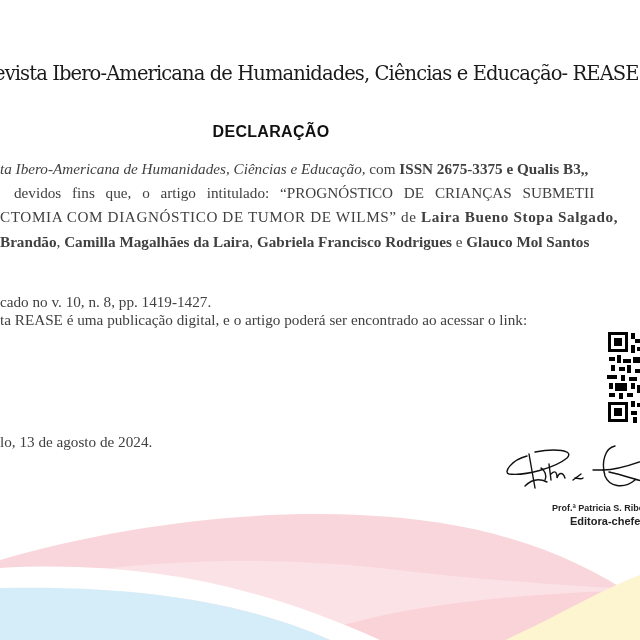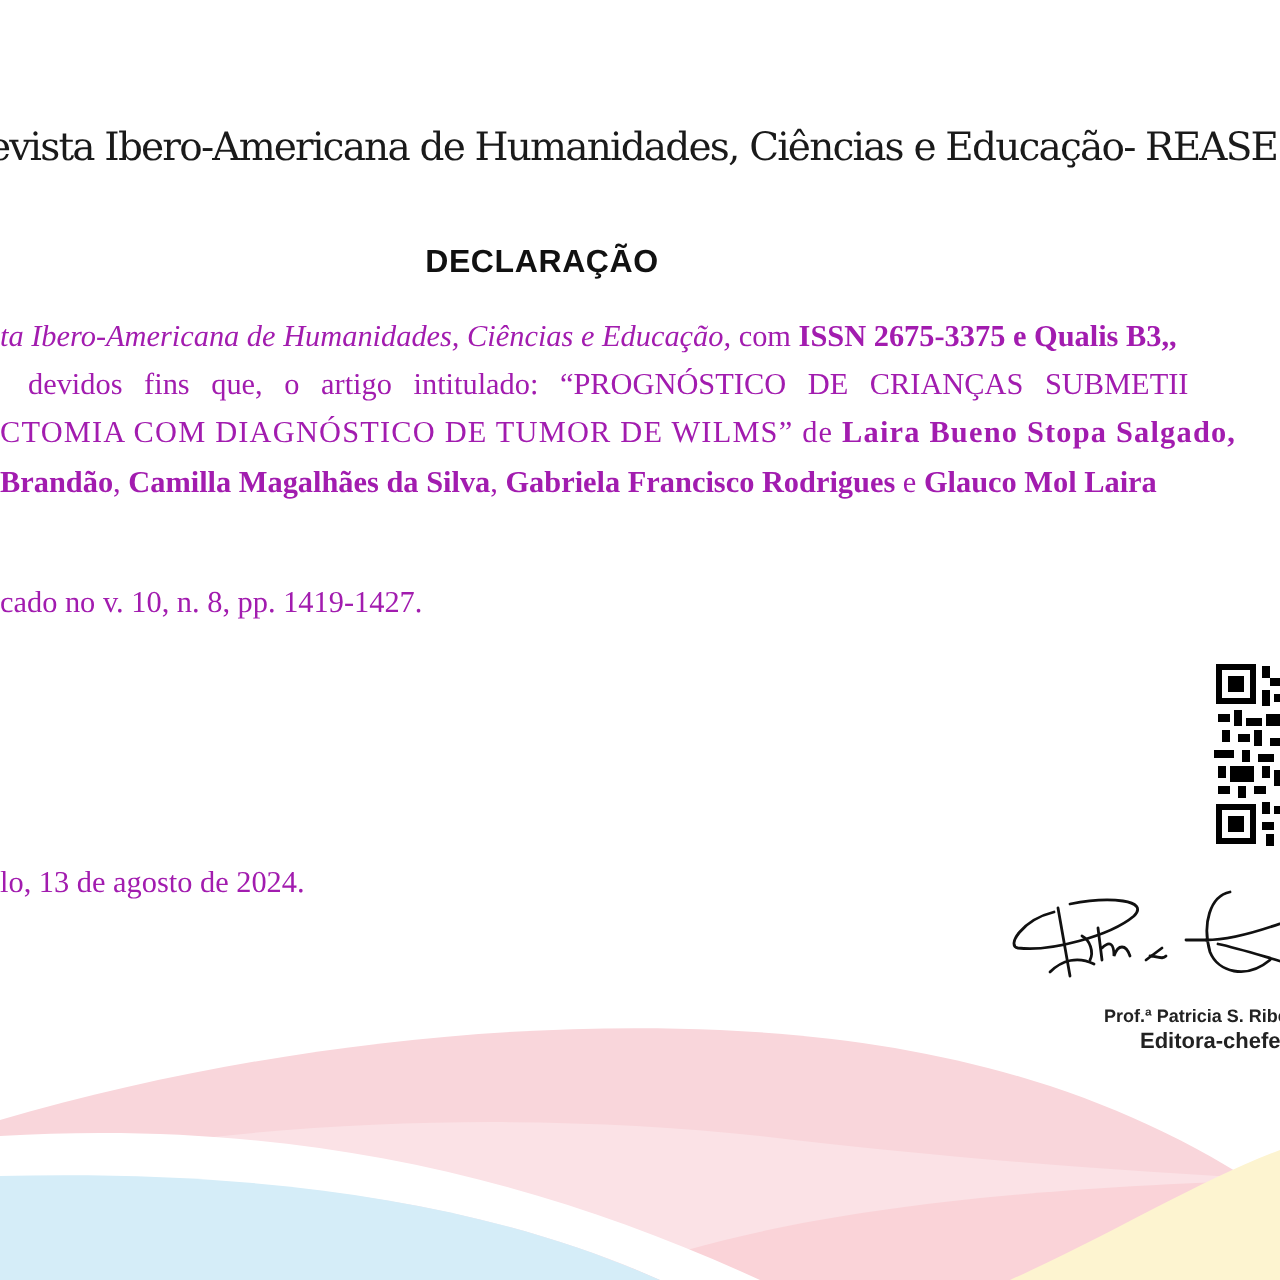--- a/index.html
+++ b/index.html
@@ -17,21 +17,21 @@
       font-family: "DejaVu Serif", serif; font-size: 19.5px; letter-spacing: -0.9px;
       color: #1a1a1a;
     }
     .doc-title {
       position: absolute; left: 0; width: 542px; top: 123px; text-align: center;
       font-family: "Liberation Sans", sans-serif; font-weight: bold; font-size: 16px;
       letter-spacing: 0.3px; color: #111;
     }
     .line {
       position: absolute; white-space: nowrap; font-size: 15.2px; line-height: 18px;
-      color: #a21caf;
+      color: #404040;
     }
     .line b { font-weight: bold; }
     .line i { font-style: italic; }
     .sp-wide { word-spacing: 7px; }
 
     .qr { position: absolute; left: 607px; top: 331px; width: 34px; height: 92px; }
 
     .signature { position: absolute; left: 505px; top: 440px; width: 140px; height: 62px; }
     .signer {
       position: absolute; left: 552px; top: 503px; white-space: nowrap;
@@ -69,24 +69,25 @@
     <i>ta Ibero-Americana de Humanidades, Ciências e Educação,</i><span> com </span><b>ISSN 2675-3375 e Qualis B3,,</b>
   </div>
 
   <div class="line" style="left:0px; top:208px; letter-spacing:0.6px;">
     <span>CTOMIA COM DIAGNÓSTICO DE TUMOR DE WILMS” de </span><b>Laira Bueno Stopa Salgado,</b>
   </div>
 
   <div class="line sp-wide" style="left:14px; top:184px;">devidos fins que, o artigo intitulado: “PROGNÓSTICO DE CRIANÇAS SUBMETII</div>
 
   <div class="line" style="left:0px; top:233px;">
-    <b>Brandão</b><span>, </span><b>Camilla Magalhães da Silva</b><span>, </span><b>Gabriela Francisco Rodrigues</b><span> e </span><b>Glauco Mol Laira</b>
+    <b>Brandão</b><span>, </span><b>Camilla Magalhães da Laira</b><span>, </span><b>Gabriela Francisco Rodrigues</b><span> e </span><b>Glauco Mol Santos</b>
   </div>
 
   <div class="line" style="left:0px; top:262px;margin-top:31px;">cado no v. 10, n. 8, pp. 1419-1427.</div>
+  <div class="line" style="left:0px; top:311px;">ta REASE é uma publicação digital, e o artigo poderá ser encontrado ao acessar o link:</div>
   <div class="line" style="left:0px; top:433px;">lo, 13 de agosto de 2024.</div>
 
   <svg class="qr" viewBox="0 0 34 92" xmlns="http://www.w3.org/2000/svg">
     <rect x="0" y="0" width="34" height="92" fill="#fff"></rect>
 
     <rect x="1" y="1" width="20" height="20" fill="#000"></rect>
     <rect x="4" y="4" width="14" height="14" fill="#fff"></rect>
     <rect x="7" y="7" width="8" height="8" fill="#000"></rect>
 
     <rect x="1" y="71" width="20" height="20" fill="#000"></rect>

